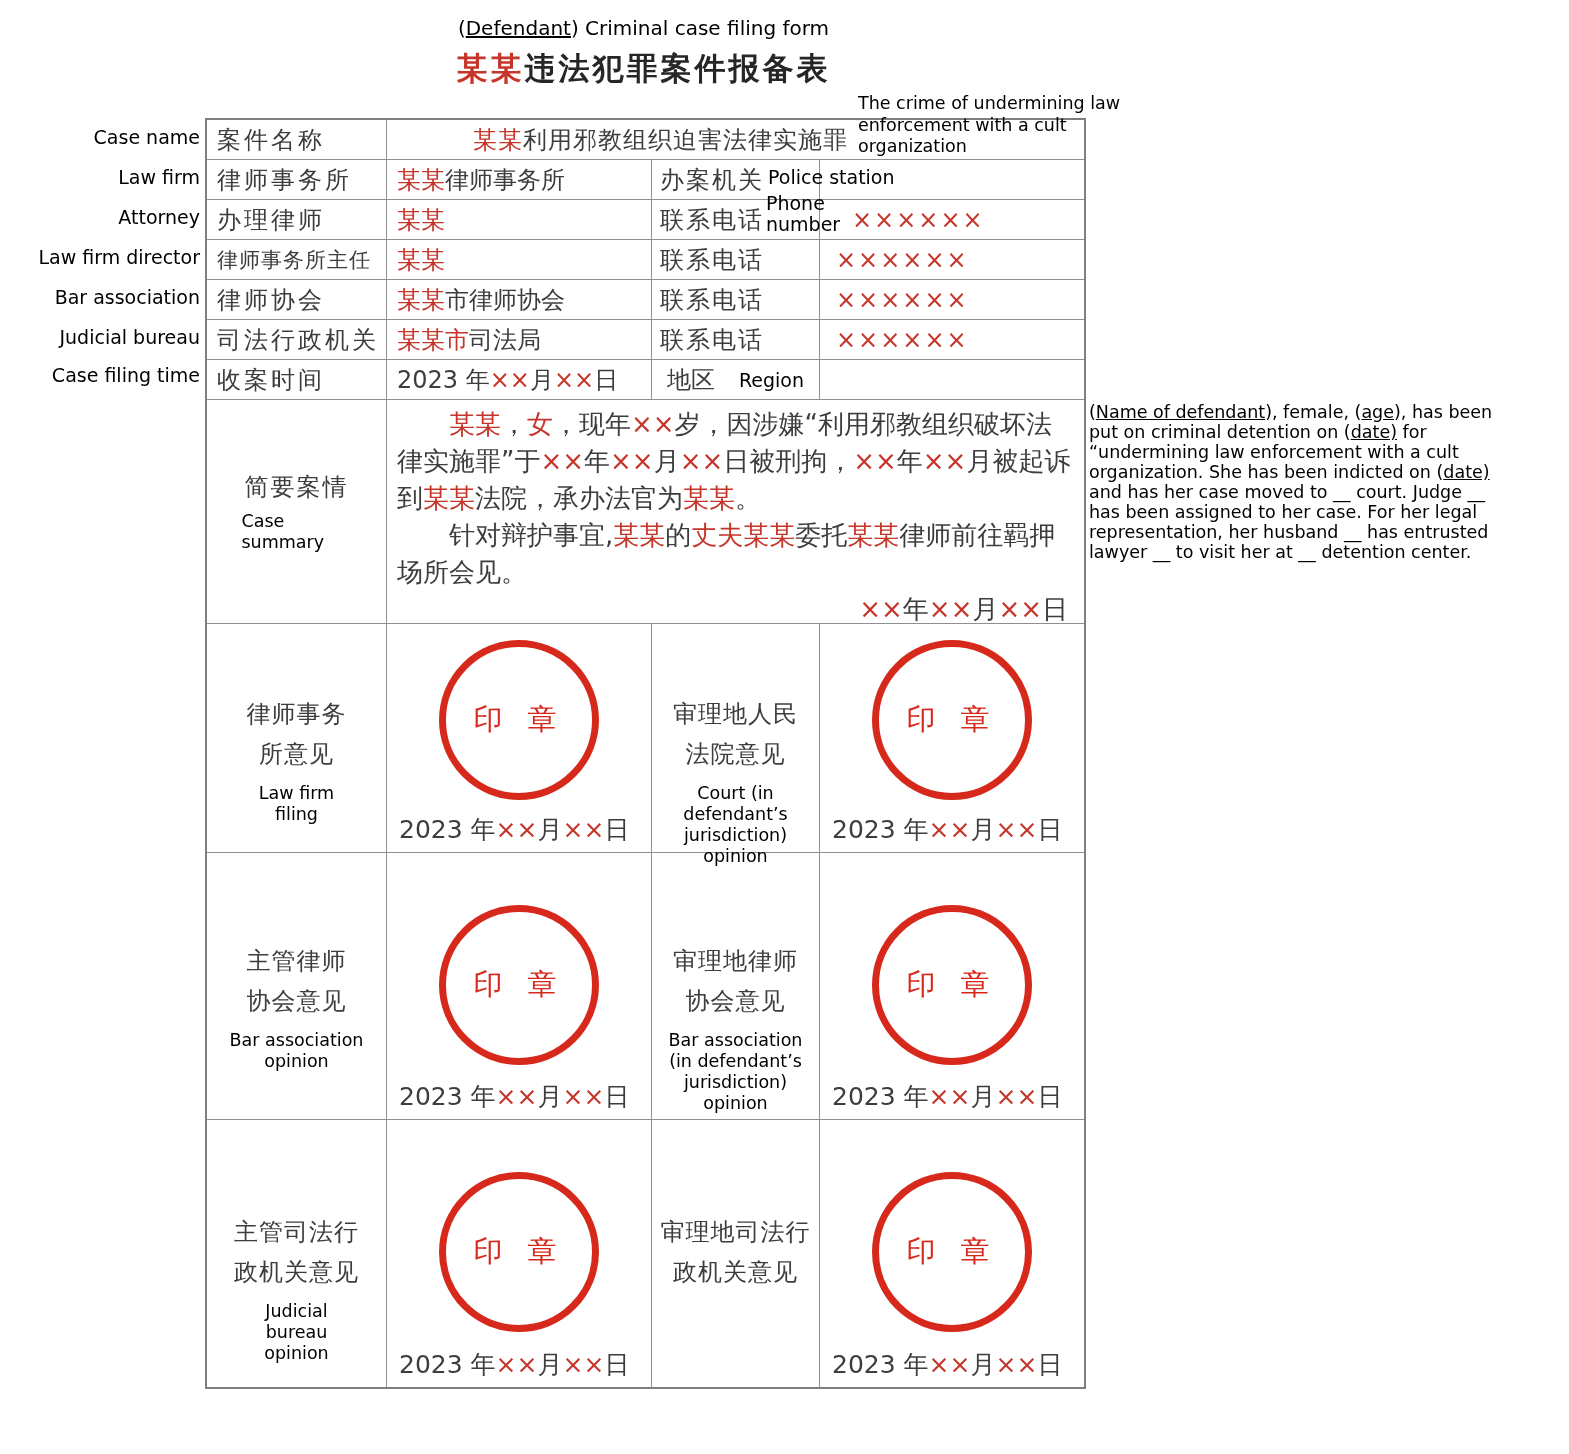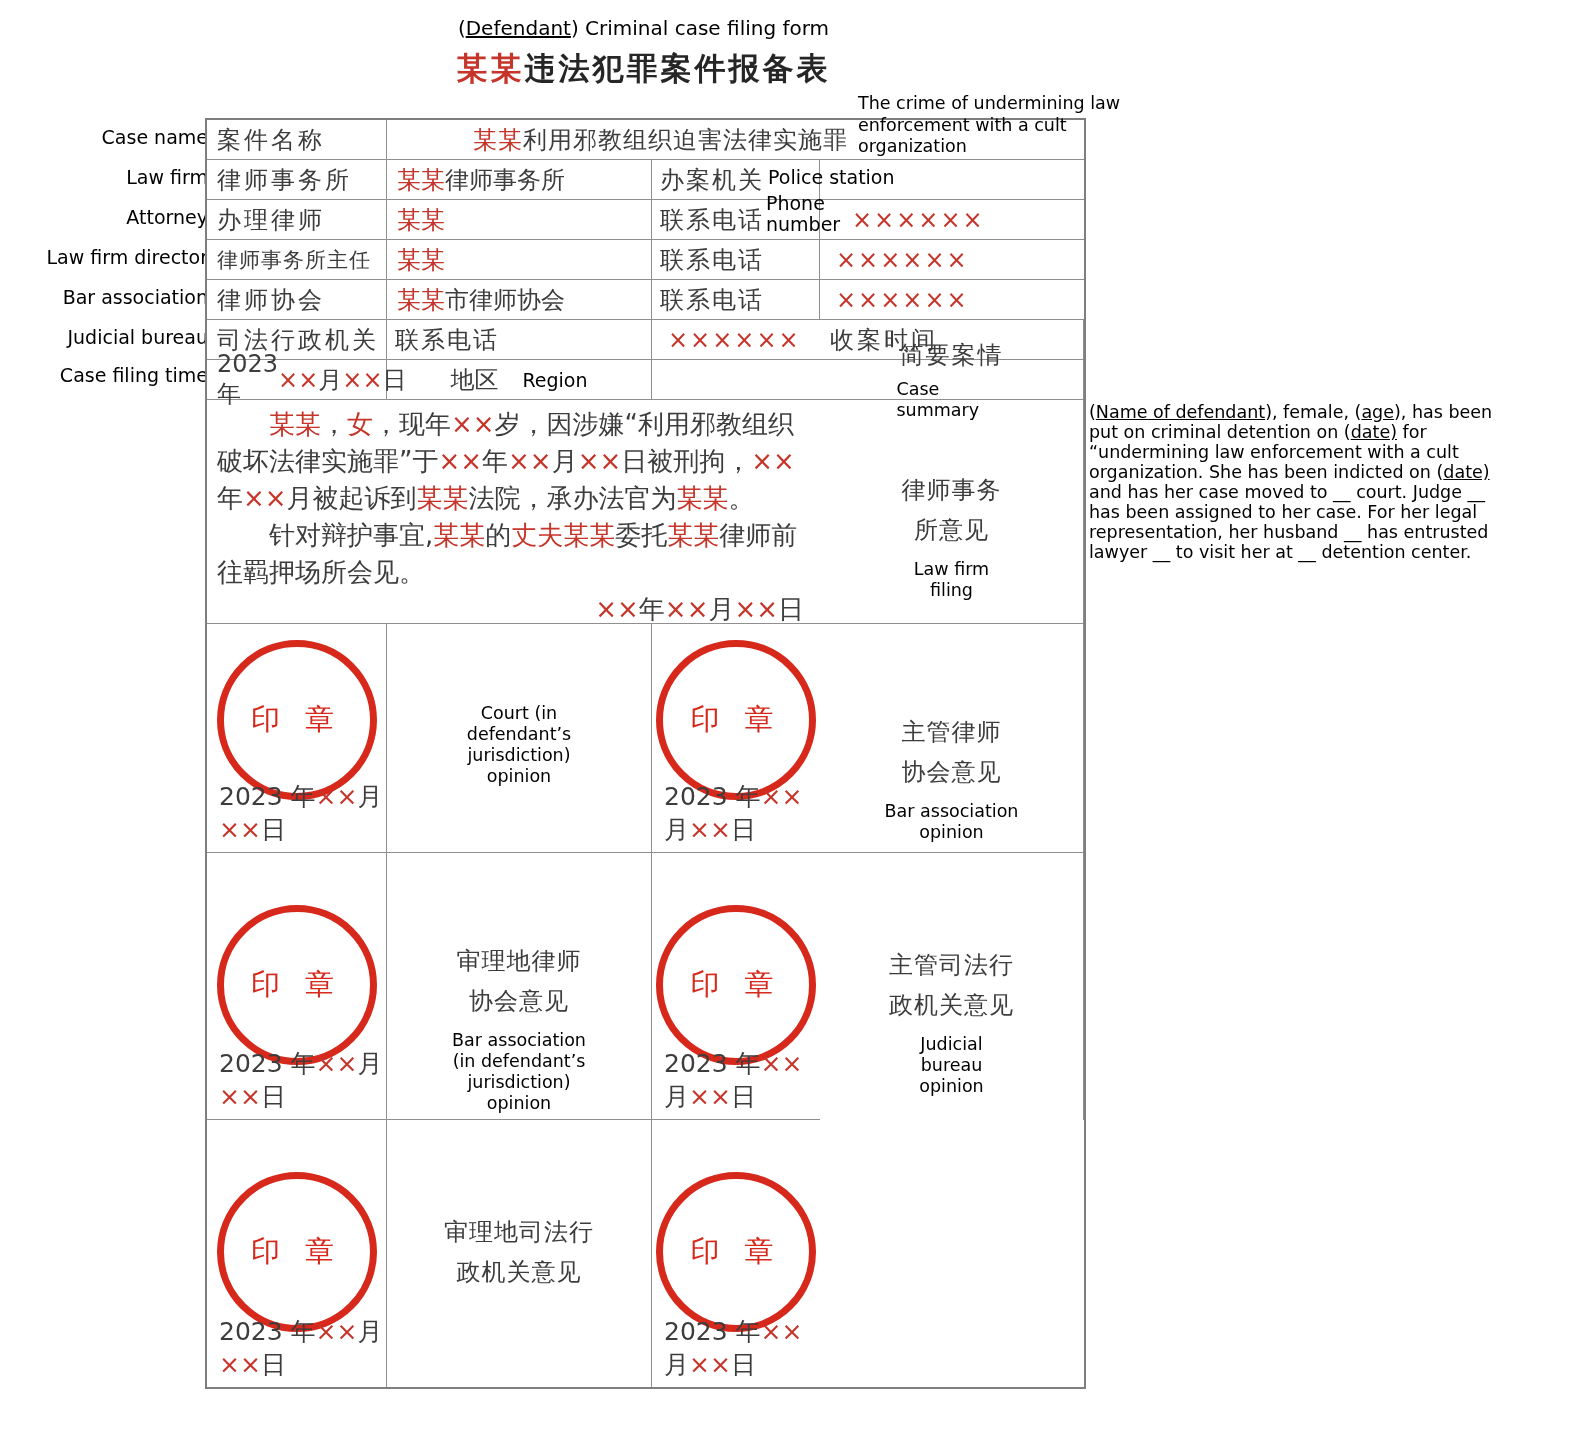--- a/index.html
+++ b/index.html
@@ -12,21 +12,21 @@
   .u{text-decoration:underline;}
   .en{color:#000;}
 
   
   .title-en{position:absolute;left:205px;top:16px;width:877px;text-align:center;
     font-size:20px;color:#000;}
   .title-zh{position:absolute;left:205px;top:48px;width:877px;text-align:center;
     font-size:31px;font-weight:bold;color:#262626;letter-spacing:3px;}
 
   
-  .leftlab{position:absolute;left:12px;width:196px;text-align:right;font-size:19px;color:#000;}
+  .leftlab{position:absolute;left:4px;width:196px;text-align:right;font-size:19px;color:#000;}
 
   
   .tbl{position:absolute;left:205px;top:118px;display:grid;
     grid-template-columns:180px 265px 168px 264px;
     grid-template-rows:40px 40px 40px 40px 40px 40px 40px 224px 229px 267px 267px;
     border:2px solid #7e7e7e;background:#fff;}
   .c{border-right:1px solid #8f8f8f;border-bottom:1px solid #8f8f8f;position:relative;
     display:flex;align-items:center;font-size:24px;color:#3d3d3d;}
   .nr{border-right:none;}
   .nb{border-bottom:none;}
@@ -119,20 +119,24 @@
 
   <div class="c lab">律师协会</div>
   <div class="c val">
       <span class="r">某某</span>
       <span>市律师协会</span>
     </div>
   <div class="c lab3">联系电话</div>
   <div class="c xs nr">××××××</div>
 
   <div class="c lab">司法行政机关</div>
+  <div class="c val">
+      <span class="r">某某市</span>
+      <span>司法局</span>
+    </div>
   <div class="c lab3">联系电话</div>
   <div class="c xs nr">××××××</div>
 
   <div class="c lab">收案时间</div>
   <div class="c val">
       <span>2023 年</span>
       <span class="r">××</span>
       <span>月</span>
       <span class="r">××</span>
       <span>日</span>
@@ -158,20 +162,22 @@
 所意见</span>
     <span class="open w90">Law firm filing</span>
   </div>
   <div class="c stampc">
     <div class="stamp st16">
         <span>印 章</span>
       </div>
     <div class="sdate"><span>2023 年</span><span class="r">××</span><span>月</span><span class="r">××</span><span>日</span></div>
   </div>
   <div class="c oplab pt70">
+    <span class="opzh" style="white-space: pre-line;">审理地人民
+法院意见</span>
     <span class="open w130">Court (in defendant’s jurisdiction) opinion</span>
   </div>
   <div class="c stampc nr">
     <div class="stamp st16">
         <span>印 章</span>
       </div>
     <div class="sdate"><span>2023 年</span><span class="r">××</span><span>月</span><span class="r">××</span><span>日</span></div>
   </div>
 
   <div class="c oplab pt88">

